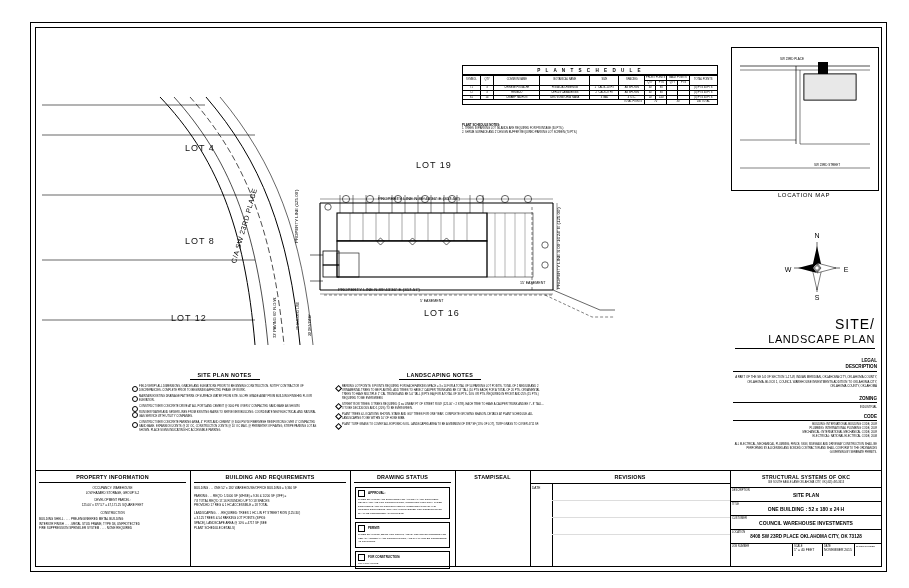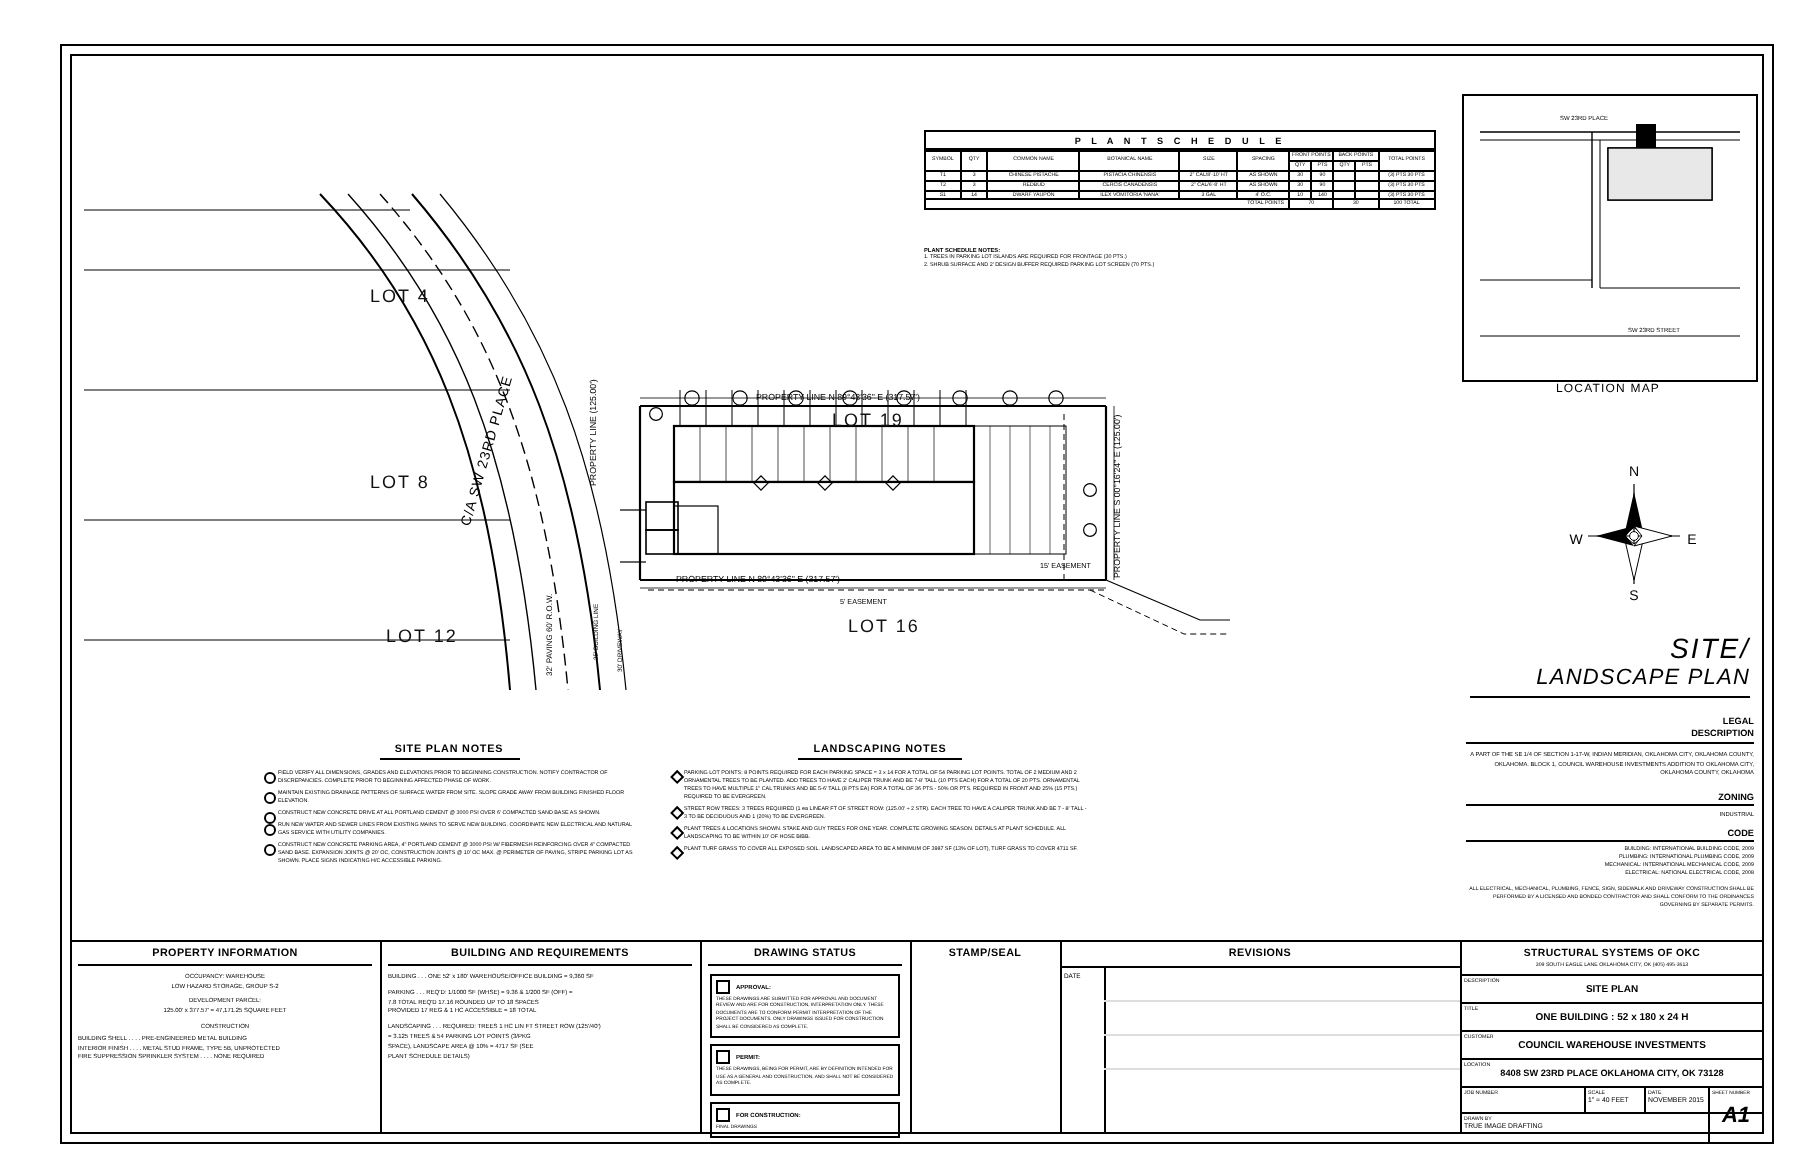--- a/index.html
+++ b/index.html
@@ -223,22 +223,22 @@
 
     <g stroke="#000" stroke-width="0.4">
       <line x1="280" y1="104" x2="513" y2="104"></line>
       <line x1="280" y1="199" x2="513" y2="199"></line>
       <line x1="517" y1="108" x2="517" y2="195"></line>
     </g>
   </svg>
 
   <div class="lot" style="left:185px;top:143px;">LOT 4</div>
   <div class="lot" style="left:185px;top:236px;">LOT 8</div>
-  <div class="lot" style="left:193px;top:313px;">LOT 12</div>
-  <div class="lot" style="left:416px;top:160px;margin-top:45px;">LOT 19</div>
+  <div class="lot" style="left:171px;top:313px;">LOT 12</div>
+  <div class="lot" style="left:416px;top:160px;">LOT 19</div>
   <div class="lot" style="left:424px;top:308px;">LOT 16</div>
 
   <div class="abs t7" style="left:230px;top:262px;transform:rotate(-74deg);transform-origin:left top;white-space:nowrap;letter-spacing:.5px;">C/A  SW  23RD  PLACE</div>
   <div class="abs dim" style="left:272px;top:338px;transform:rotate(-90deg);transform-origin:left top;white-space:nowrap;">32' PAVING      60' R.O.W.</div>
   <div class="abs" style="left:296px;top:330px;font-size:3.2px;transform:rotate(-90deg);transform-origin:left top;white-space:nowrap;">25' BUILDING LINE</div>
   <div class="abs" style="left:308px;top:336px;font-size:3.2px;transform:rotate(-90deg);transform-origin:left top;white-space:nowrap;">30' DRIVEWAY</div>
 
   <div class="abs" style="left:378px;top:196px;font-size:4.4px;white-space:nowrap;">PROPERTY LINE    N  89°43'36"  E   (317.57')</div>
   <div class="abs" style="left:338px;top:287px;font-size:4.4px;white-space:nowrap;">PROPERTY LINE    N  89°43'36"  E         (317.57')</div>
   <div class="abs" style="left:556px;top:289px;font-size:4.4px;white-space:nowrap;transform:rotate(-90deg);transform-origin:left top;">PROPERTY LINE    S  00°16'24"  E   (125.00')</div>
@@ -255,21 +255,21 @@
       <line x1="35" y1="14" x2="35" y2="64" stroke="#000" stroke-width="0.6"></line>
       <line x1="12" y1="40" x2="58" y2="40" stroke="#000" stroke-width="0.6"></line>
       <polygon points="35,18 40,40 35,36 30,40" fill="#000"></polygon>
       <polygon points="35,62 40,40 35,44 30,40" fill="#fff" stroke="#000" stroke-width="0.5"></polygon>
       <polygon points="16,40 35,35 31,40 35,45" fill="#000"></polygon>
       <polygon points="54,40 35,35 39,40 35,45" fill="#fff" stroke="#000" stroke-width="0.5"></polygon>
       <circle cx="35" cy="40" r="2.2" fill="#fff" stroke="#000" stroke-width="0.5"></circle>
     </svg>
   </div>
 
-  <div class="abs" style="left:735px;top:316px;width:140px;text-align:right;font-style:italic;">
+  <div class="abs" style="left:735px;top:316px;width:140px;text-align:right;">
     <div style="font-size:14px;letter-spacing:1px;">SITE/</div>
     <div style="font-size:11px;letter-spacing:.6px;margin-top:1px;">LANDSCAPE PLAN</div>
     <div style="border-top:0.8px solid #000;margin-top:3px;"></div>
   </div>
 
   <div class="abs" style="left:733px;top:358px;width:144px;text-align:right;">
     <div style="font-size:4.6px;font-weight:bold;line-height:1.35;">LEGAL</div>
     <div style="font-size:4.6px;font-weight:bold;line-height:1.35;border-bottom:0.6px solid #000;padding-bottom:1px;">DESCRIPTION</div>
     <div style="font-size:2.9px;line-height:1.45;margin-top:3px;">A PART OF THE SE 1/4 OF SECTION 1-17-W, INDIAN MERIDIAN, OKLAHOMA CITY, OKLAHOMA COUNTY, OKLAHOMA.  BLOCK 1, COUNCIL WAREHOUSE INVESTMENTS ADDITION TO OKLAHOMA CITY, OKLAHOMA COUNTY, OKLAHOMA</div>
   </div>
@@ -422,25 +422,16 @@
           <div style="position:absolute;left:30px;top:0;right:0;bottom:0;">
             <div style="font-size:2.6px;padding:1px 0 0 2px;">DATE</div>
             <div style="font-size:3.4px;padding-left:2px;">NOVEMBER 2015</div>
           </div>
         </div>
         <div style="position:absolute;left:124px;top:0;right:0;bottom:0;">
           <div style="font-size:2.4px;padding:1px 0 0 2px;">SHEET NUMBER</div>
         </div>
       </div>
 
-      <div style="position:relative;height:14px;border-top:0.6px solid #000;">
-        <div style="position:absolute;left:0;top:0;width:124px;bottom:0;border-right:0.6px solid #000;">
-          <div style="font-size:2.6px;padding:1px 0 0 2px;">DRAWN BY</div>
-          <div style="font-size:3.4px;padding-left:2px;">TRUE IMAGE DRAFTING</div>
-        </div>
-        <div style="position:absolute;left:124px;top:-12px;right:0;height:26px;display:flex;align-items:center;justify-content:center;">
-          <span style="font-size:11px;font-style:italic;font-weight:bold;">A1</span>
-        </div>
-      </div>
     </div>
   </div>
 
 </div>
 
 </body></html>

